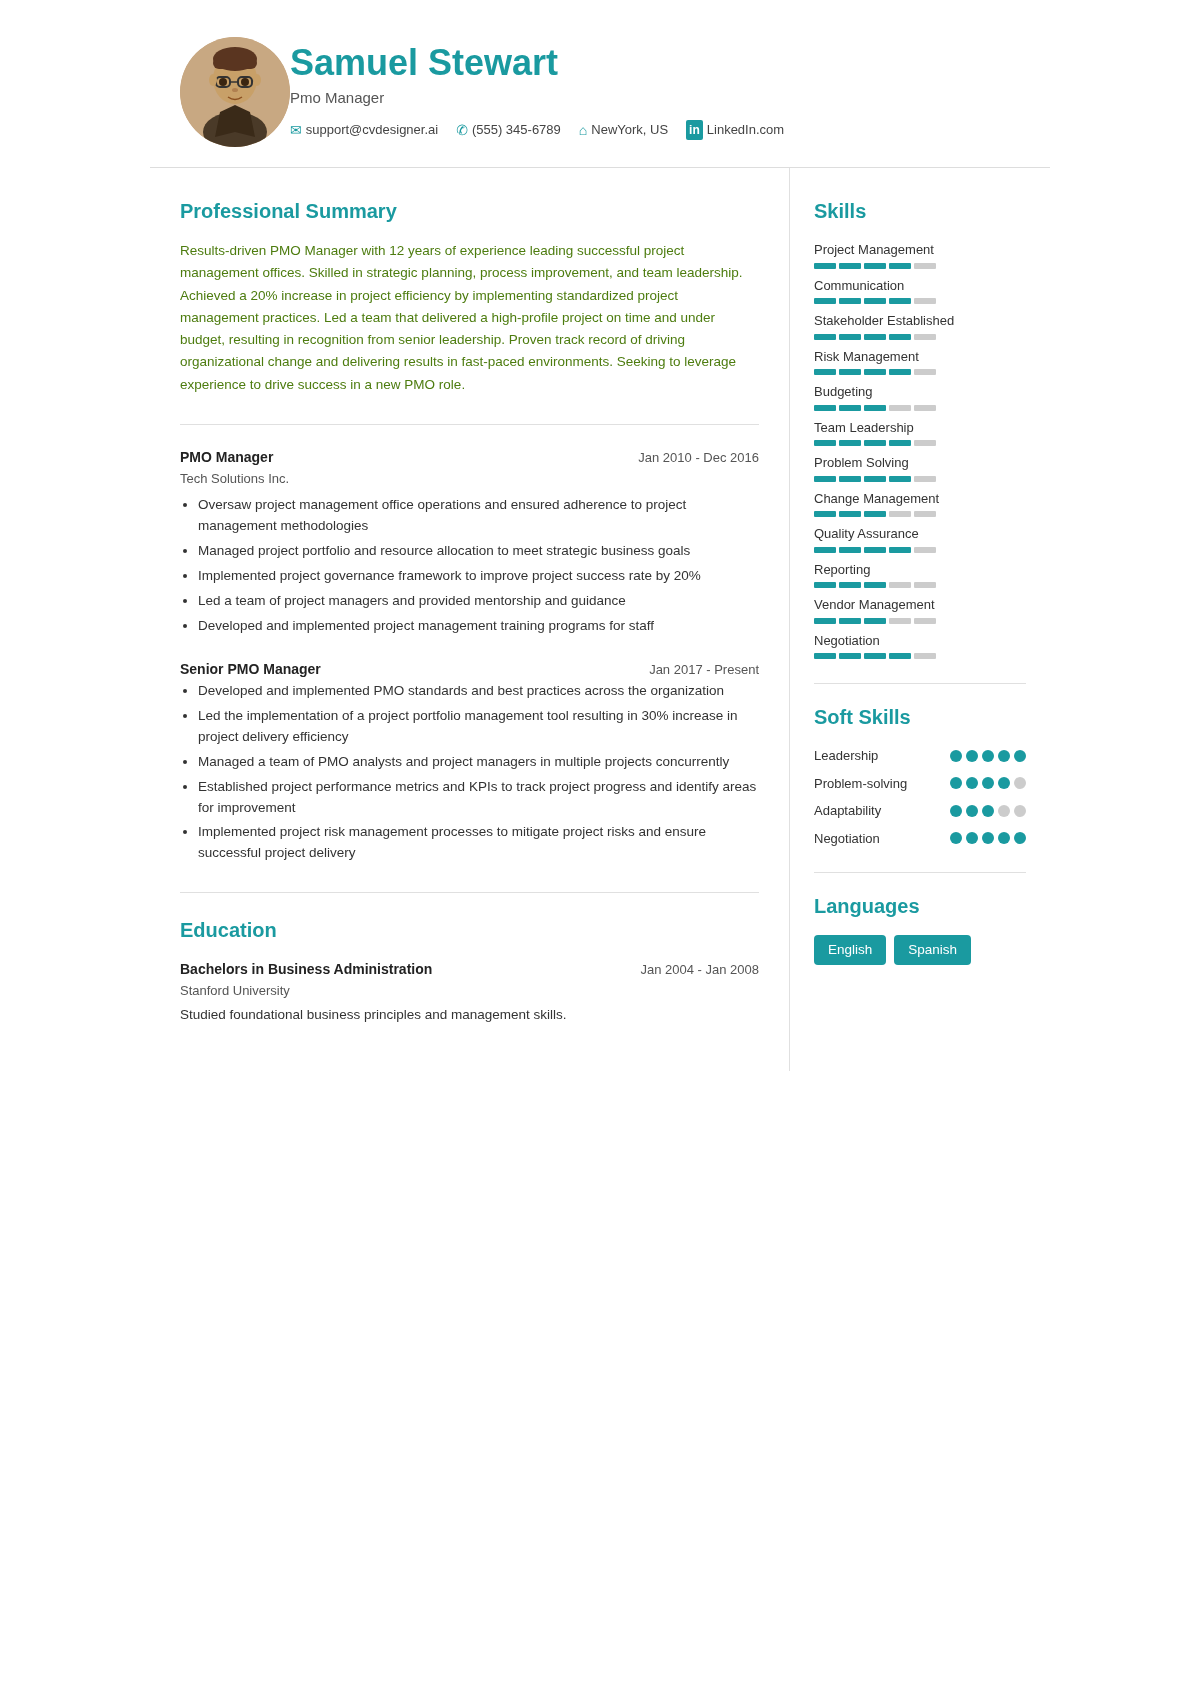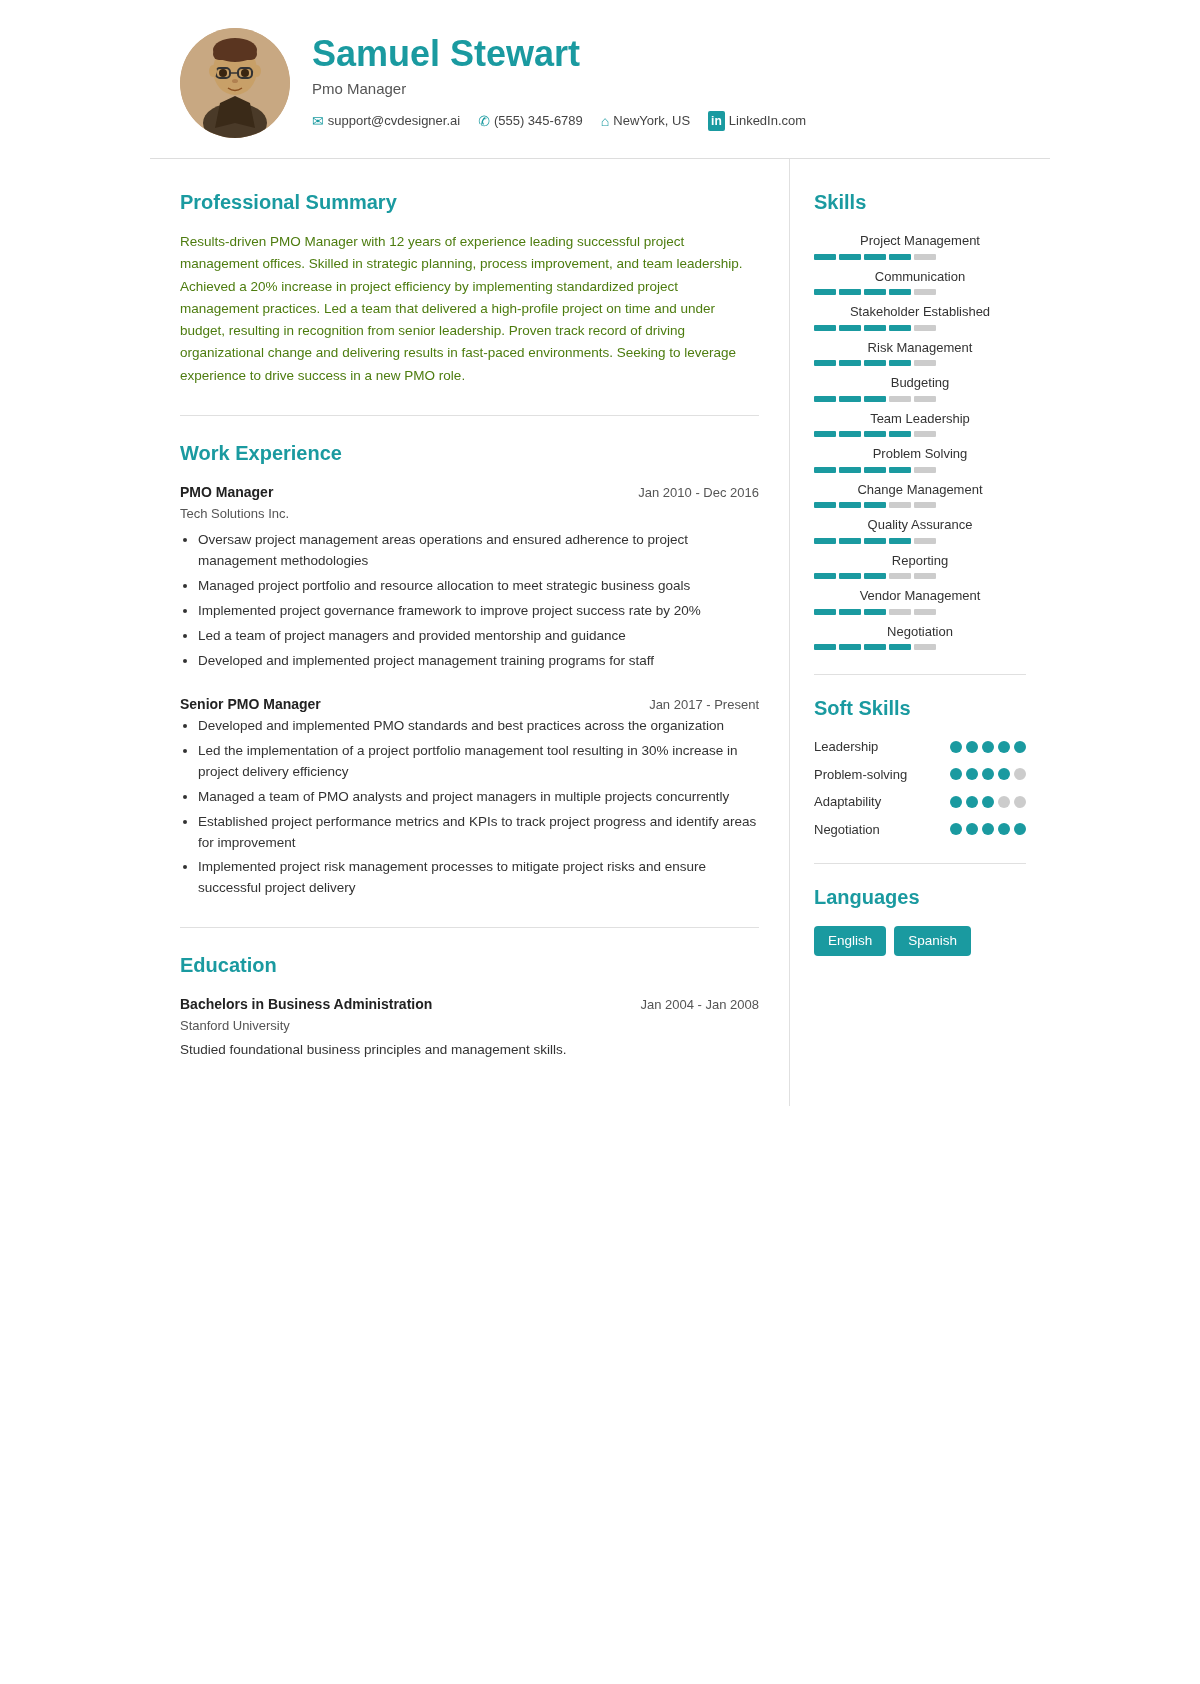--- a/index.html
+++ b/index.html
@@ -12,21 +12,21 @@
       font-size: 14px;
       line-height: 1.5;
     }
 
     
     .header {
       display: flex;
       align-items: center;
       padding: 28px 30px 20px 30px;
       border-bottom: 1px solid #ddd;
-      gap: 22px;
+      margin-top: 9px;
     }
     .avatar-container {
       width: 110px;
       height: 110px;
       border-radius: 50%;
       overflow: hidden;
       flex-shrink: 0;
       background: #c8a882;
       display: flex;
       align-items: center;
@@ -121,21 +121,21 @@
       align-items: baseline;
       margin-bottom: 1px;
     }
     .edu-degree { font-weight: bold; font-size: 14px; color: #222; }
     .edu-dates { font-size: 13px; color: #555; }
     .edu-school { font-size: 13px; color: #555; margin-bottom: 4px; }
     .edu-desc { font-size: 13.5px; color: #333; }
 
     
     .skills-section { margin-bottom: 24px; }
-    .skill-item { margin-bottom: 7px; text-align: center; }
+    .skill-item { margin-bottom: 7px; }
     .skill-name { font-size: 13px; color: #333; margin-bottom: 3px; }
     .skill-bar-container {
       display: flex;
       gap: 3px;
       height: 6px;
     }
     .skill-bar-segment {
       height: 6px;
       width: 22px;
       border-radius: 1px;
@@ -253,30 +253,29 @@
   <div class="left-col">
 
     <div class="summary-section">
       <div class="section-title">Professional Summary</div>
       <p class="summary-text">Results-driven PMO Manager with 12 years of experience leading successful project management offices. Skilled in strategic planning, process improvement, and team leadership. Achieved a 20% increase in project efficiency by implementing standardized project management practices. Led a team that delivered a high-profile project on time and under budget, resulting in recognition from senior leadership. Proven track record of driving organizational change and delivering results in fast-paced environments. Seeking to leverage experience to drive success in a new PMO role.</p>
     </div>
 
     <hr class="section-divider">
 
     <div class="work-section">
-      <div class="section-title">Work Experience</div>
 
       <div class="job-block">
         <div class="job-header">
           <span class="job-title">PMO Manager</span>
           <span class="job-dates">Jan 2010 - Dec 2016</span>
         </div>
         <div class="job-company">Tech Solutions Inc.</div>
         <ul class="job-bullets">
-          <li>Oversaw project management areas operations and ensured adherence to project management methodologies</li>
+          <li>Oversaw project management office operations and ensured adherence to project management methodologies</li>
           <li>Managed project portfolio and resource allocation to meet strategic business goals</li>
           <li>Implemented project governance framework to improve project success rate by 20%</li>
           <li>Led a team of project managers and provided mentorship and guidance</li>
           <li>Developed and implemented project management training programs for staff</li>
         </ul>
       </div>
 
       <div class="job-block">
         <div class="job-header">
           <span class="job-title">Senior PMO Manager</span>

